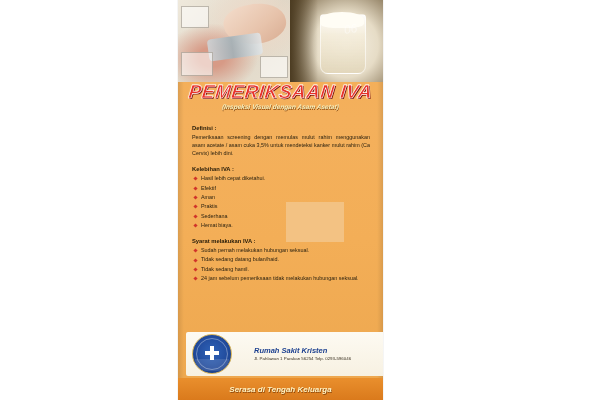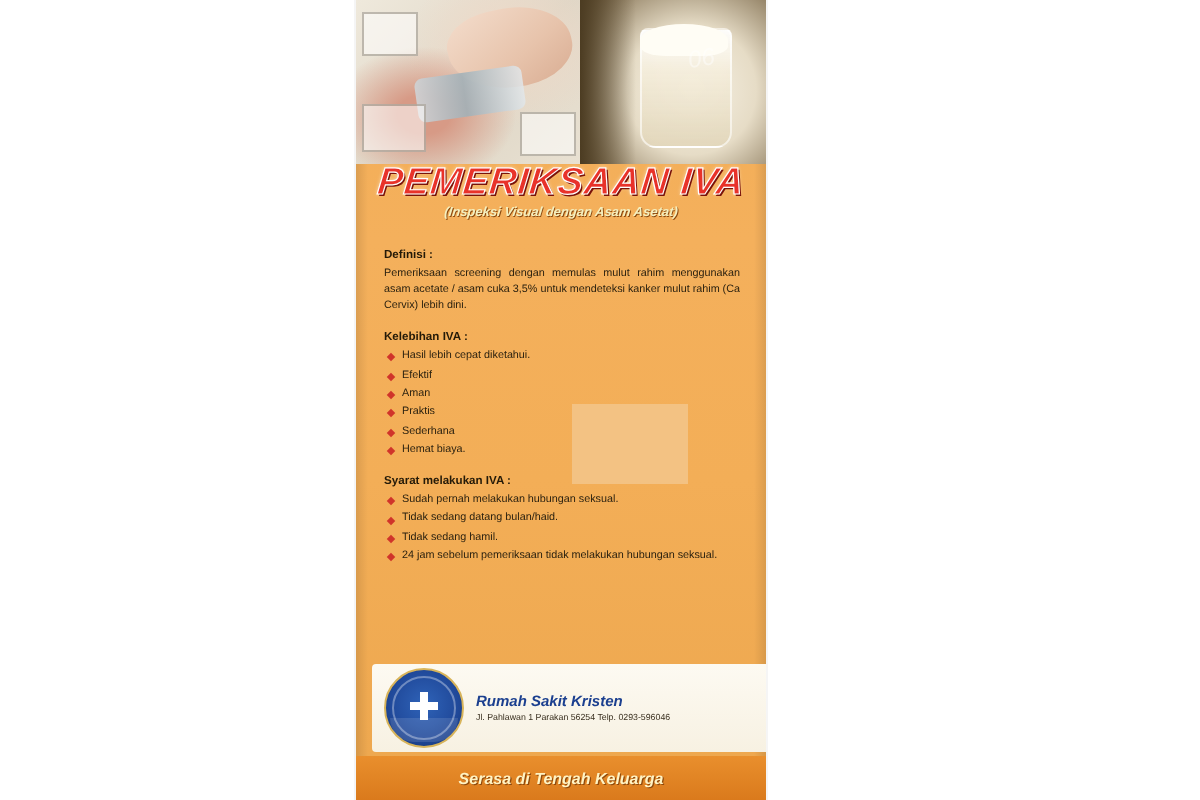--- a/index.html
+++ b/index.html
@@ -193,20 +193,21 @@
     position: absolute;
     left: 8px; bottom: 24px;
     width: 212px;
     height: 44px;
     background: linear-gradient(180deg, #fdfaf2 0%, #f7f1e2 100%);
     border-radius: 2px;
     display: flex;
     align-items: center;
     padding: 0 6px;
     box-sizing: border-box;
+    gap: 16px;
   }
   .logo-mark {
     width: 38px; height: 38px;
     border-radius: 50%;
     background: radial-gradient(circle at 50% 45%, #2f63b8 0%, #20499a 60%, #14306b 100%);
     position: relative;
     flex: 0 0 auto;
     border: 1px solid #d8b45a;
   }
   .logo-mark .cross {

